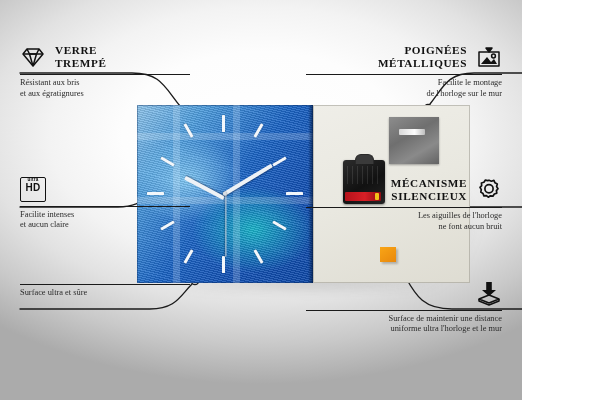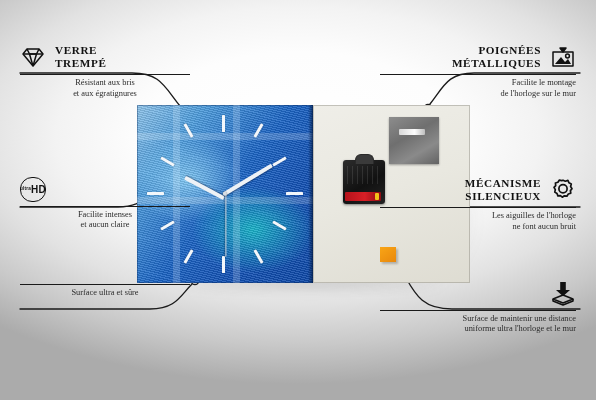--- a/index.html
+++ b/index.html
@@ -2,21 +2,21 @@
 <html><head>
 <meta charset="utf-8">
 <style>
   html,body{margin:0;padding:0;}
   body{
     width:600px;height:400px;overflow:hidden;
     font-family:"Liberation Serif", serif;
     background:#ffffff;
   }
   #stage{
-    position:relative;width:596px;height:400px;overflow:hidden;
+    position:relative;width:522px;height:400px;overflow:hidden;
     background:
       radial-gradient(ellipse 78% 62% at 50% 34%,
         #ffffff 0%, #fdfdfd 34%, #f3f3f3 52%,
         #e2e2e2 68%, #c9c9c9 84%, #ababab 100%);
     text-decoration: underline;
   }
   
   #lines{position:absolute;left:0;top:0;width:600px;height:400px;}
 
   
@@ -37,30 +37,30 @@
   }
   .feat.left .titles{text-align:left;}
   .feat.right .titles{text-align:right;}
   .rule{
     height:0;border-top:1.35px solid #1a1a1a;margin-top:3.5px;
   }
   .desc{
     font-size:8.4px;line-height:10.4px;color:#2b2b2b;
     margin-top:3px;white-space:nowrap;
   }
-  .feat.left .desc{text-align:center;}
+  .feat.left .desc{text-align:left;}
   .feat.right .desc{text-align:right;}
 
   
   .ico{width:26px;height:26px;flex:0 0 26px;display:block;}
   .ico svg{display:block;width:26px;height:26px;}
   .hdbox{
     width:24px;height:23px;flex:0 0 24px;
-    border:1.4px solid #111;border-radius:12px;
-    display:flex;flex-direction:row;align-items:center;justify-content:center;
+    border:1.4px solid #111;border-radius:2px;
+    display:flex;flex-direction:column;align-items:center;justify-content:flex-start;
     line-height:1;
   }
   .hdbox .u{font-size:4.6px;font-weight:700;letter-spacing:.2px;color:#111;
     font-family:"Liberation Sans",sans-serif;}
   .hdbox .h{font-size:10px;font-weight:700;letter-spacing:.3px;color:#111;
     font-family:"Liberation Sans",sans-serif;margin-top:.5px;}
 
   
   #product{position:absolute;left:137px;top:105px;width:333px;height:178px;}
   #shadow{

